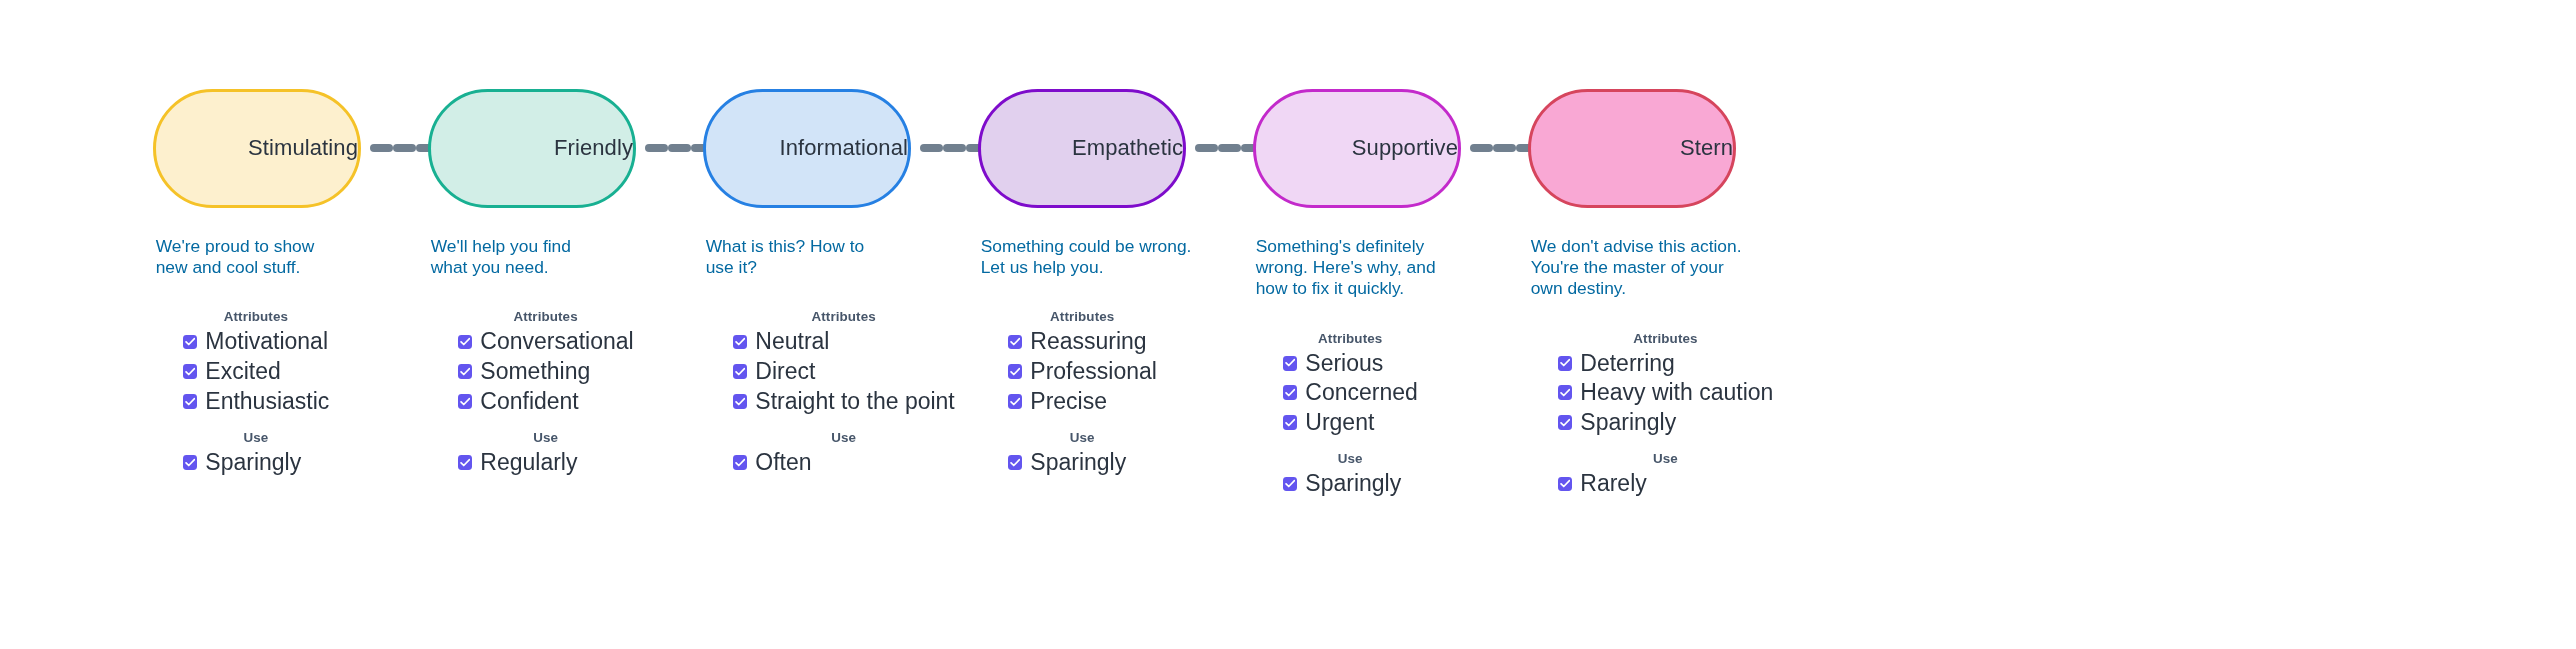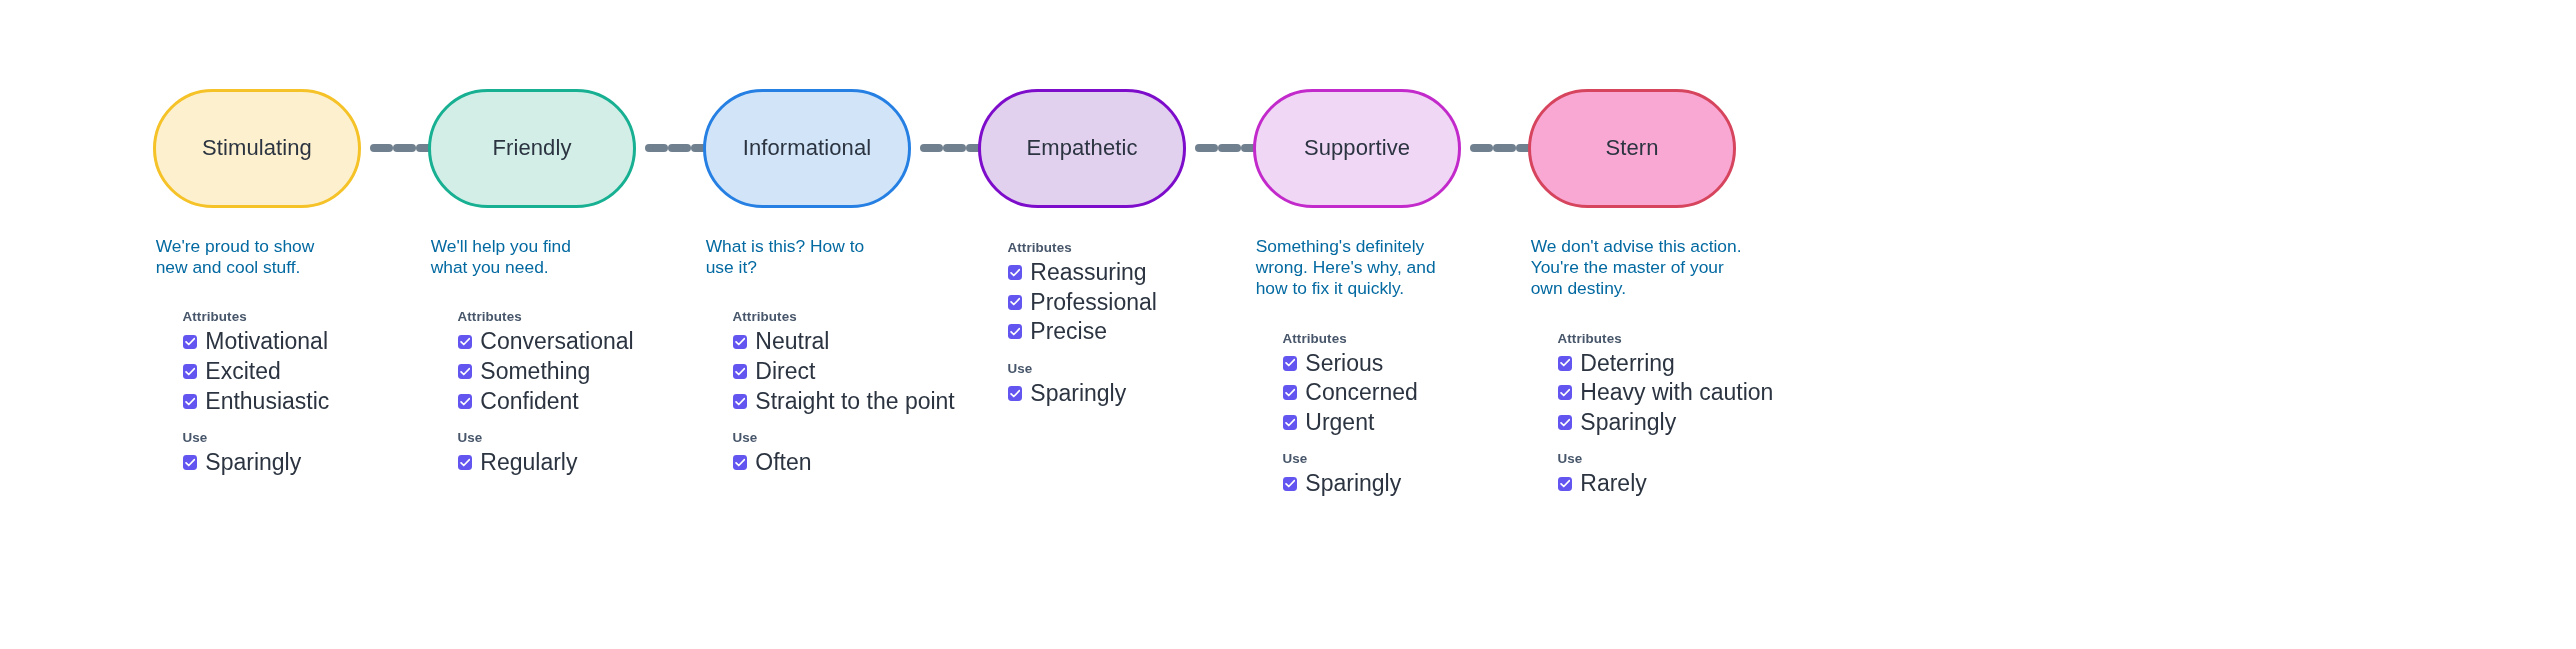--- a/index.html
+++ b/index.html
@@ -53,21 +53,21 @@
 
   .pill {
     width: 208px;
     height: 119px;
     box-sizing: border-box;
     border-radius: 60px;
     border-style: solid;
     border-width: 3.4px;
     display: flex;
     align-items: center;
-    justify-content: center;
+    justify-content: flex-end;
     flex: 0 0 208px;
   }
 
   .pill-label {
     font-size: 22px;
     font-weight: 400;
     letter-spacing: 0.1px;
     color: #2b3440;
     white-space: nowrap;
   }
@@ -97,20 +97,21 @@
     line-height: 1.22;
     color: #0369a1;
     max-width: 221px;
     white-space: pre-line;
   }
 
   
   .lists {
     margin-top: 31px;
     margin-left: 29.5px;
+    text-align: center;
   }
 
   .list-title {
     font-size: 13.4px;
     font-weight: bold;
     color: #47566a;
     letter-spacing: 0.1px;
     margin-bottom: 6px;
   }
 
@@ -317,20 +318,22 @@
           <div class="pill" style="background: rgb(225, 208, 238); border-color: rgb(126, 12, 203);">
             <span class="pill-label">Empathetic</span>
           </div>
           <div class="connector">
             <span class="dash" style="background: rgb(113, 128, 143);"></span>
             <span class="dash" style="background: rgb(113, 128, 143);"></span>
             <span class="dash" style="background: rgb(113, 128, 143);"></span>
             <span class="dash" style="background: rgb(113, 128, 143);"></span>
           </div>
         </div>
+        <div class="desc">Something could be wrong.
+Let us help you.</div>
         <div class="lists">
           <div class="list-title">Attributes</div>
           <div class="check-item">
             <span class="checkbox" style="background: rgb(99, 85, 239);">
               <svg viewBox="0 0 16 14" aria-hidden="true">
                 <path d="M1.6 7.2 L5.6 11.2 L14.2 2.4" fill="none" stroke="#ffffff" stroke-width="2.6" stroke-linecap="round" stroke-linejoin="round"></path>
               </svg>
             </span>
             <span class="check-label">Reassuring</span>
           </div>

